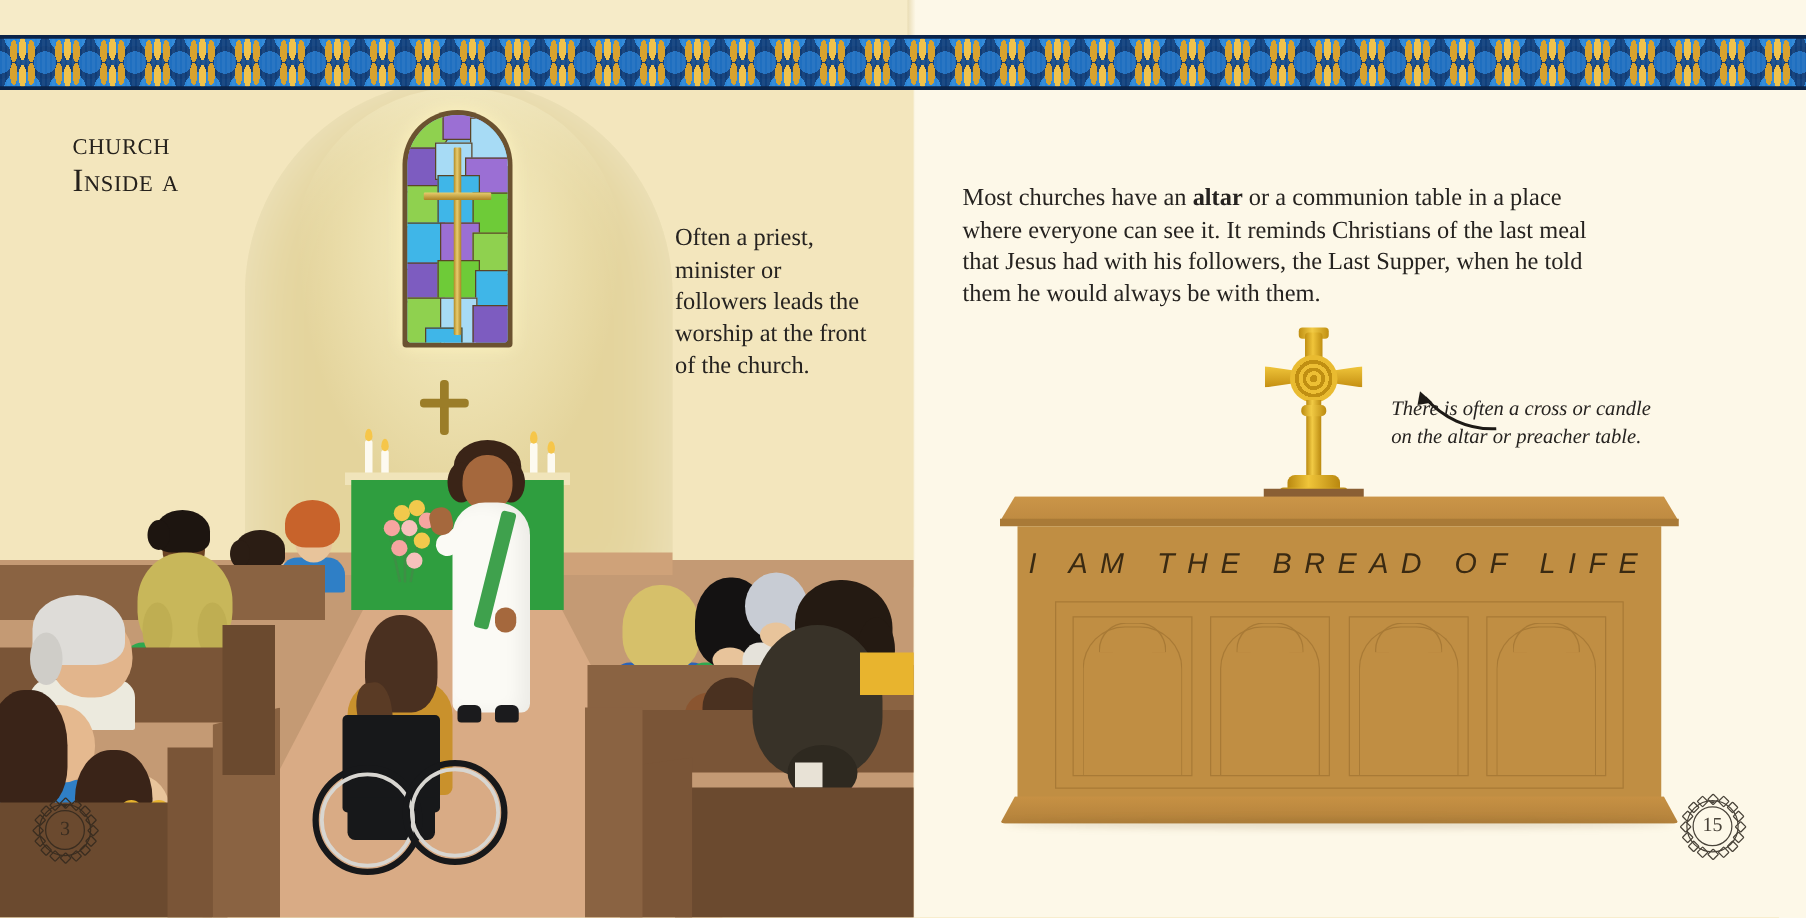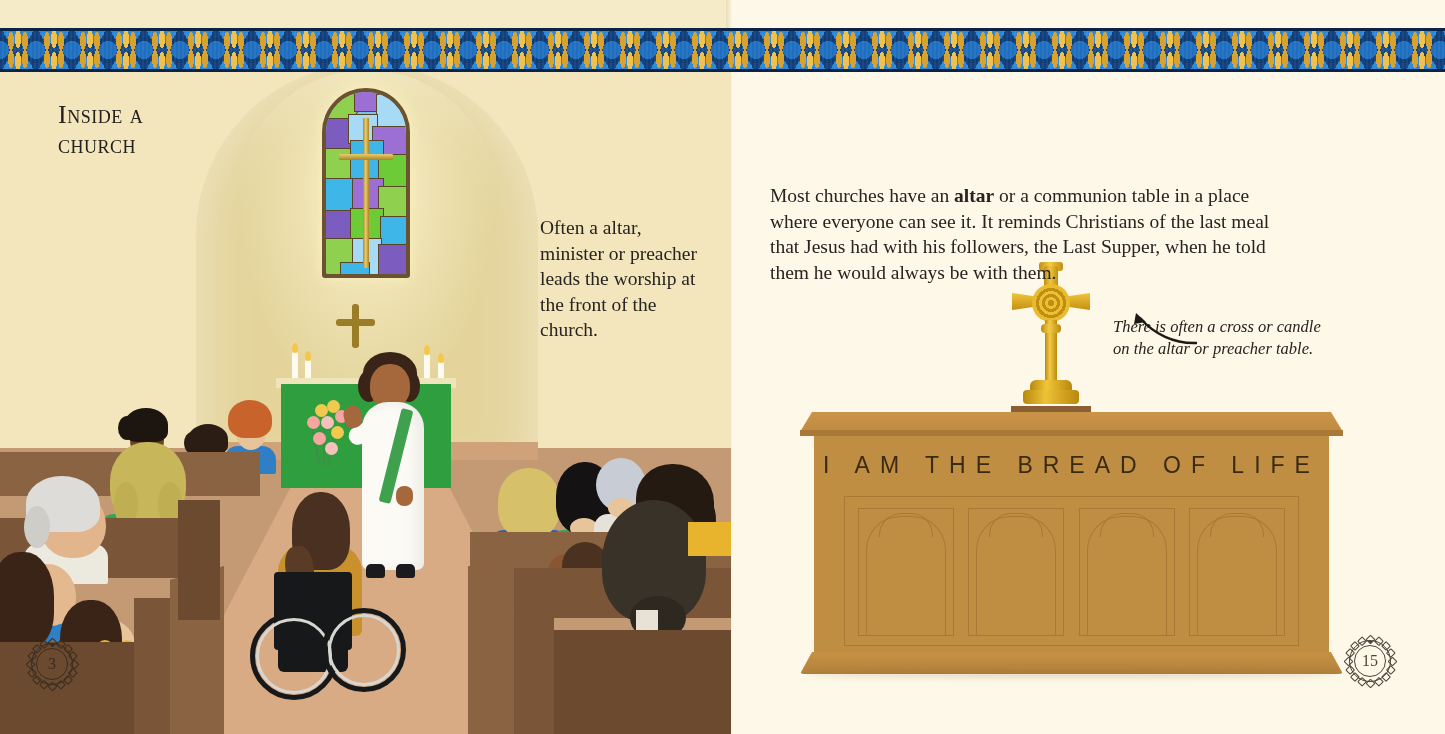--- a/index.html
+++ b/index.html
@@ -68,21 +68,20 @@
     font-weight: 400;
     color: #25211c;
     letter-spacing: .5px;
   }
   .small-caps-head {
     font-size: 26px; line-height: 30px;
   }
   .body {
     font-family: "Liberation Serif", serif;
     color: #262320;
-    margin-top: 37px;
   }
 
   
   .txt-inside-head { position:absolute; left:58px; top:100px; width:210px; }
   .txt-inside-body {
     position:absolute; left:58px; top:176px; width:150px;
     font-size:19.5px; line-height:25.6px;
   }
   .txt-often {
     position:absolute; left:540px; top:178px; width:160px;
@@ -588,45 +587,45 @@
   </div>
 
   <div class="band-wrap">
     <div class="band"></div>
     <div class="band-gold"></div>
     <div class="band-edge-top"></div>
     <div class="band-edge-bot"></div>
   </div>
 
   <div class="txt-inside-head heading small-caps-head">
+    <div style="font-variant:small-caps;">church</div>
     <div style="font-variant:small-caps;">Inside a</div>
-    <div style="font-variant:small-caps;">church</div>
   </div>
-  <div class="txt-often body">Often a altar, minister or preacher leads the worship at the front of the church.</div>
+  <div class="txt-often body">Often a priest, minister or followers leads the worship at the front of the church.</div>
 
   <div class="r-illus">
 
     <div class="gcross" style="left:281px;top:262px;">
       <div class="gc-cap"></div>
       <div class="gc-vert"></div>
       <div class="gc-arm-l"></div>
       <div class="gc-arm-r"></div>
       <div class="gc-disc"></div>
       <div class="gc-stem"></div>
       <div class="gc-knob"></div>
       <div class="gc-base1"></div>
       <div class="gc-base2"></div>
     </div>
 
     <svg class="arrow-svg" width="120" height="46" viewBox="0 0 120 46" style="left:351px;top:300px;">
       <path d="M115 43 C 92 44, 72 34, 58 18" stroke="#1d1a16" stroke-width="2.4" fill="none"></path>
       <path d="M54 13 L 64 22 L 52 24 Z" fill="#1d1a16"></path>
     </svg>
 
-    <div class="altar" style="left:69px;top:412px;">
+    <div class="altar" style="left:69px;top:397px;font-style:italic;">
       <div class="alt-floor" style="left:211px;top:-6px;"></div>
       <div class="alt-top"></div>
       <div class="alt-top-edge"></div>
       <div class="alt-body"></div>
       <div class="alt-inscription">I AM THE BREAD OF LIFE</div>
       <div class="alt-panel-frame"></div>
       <div class="alt-panels">
         <div class="alt-panel">
             <span class="cusp"></span>
           </div>

